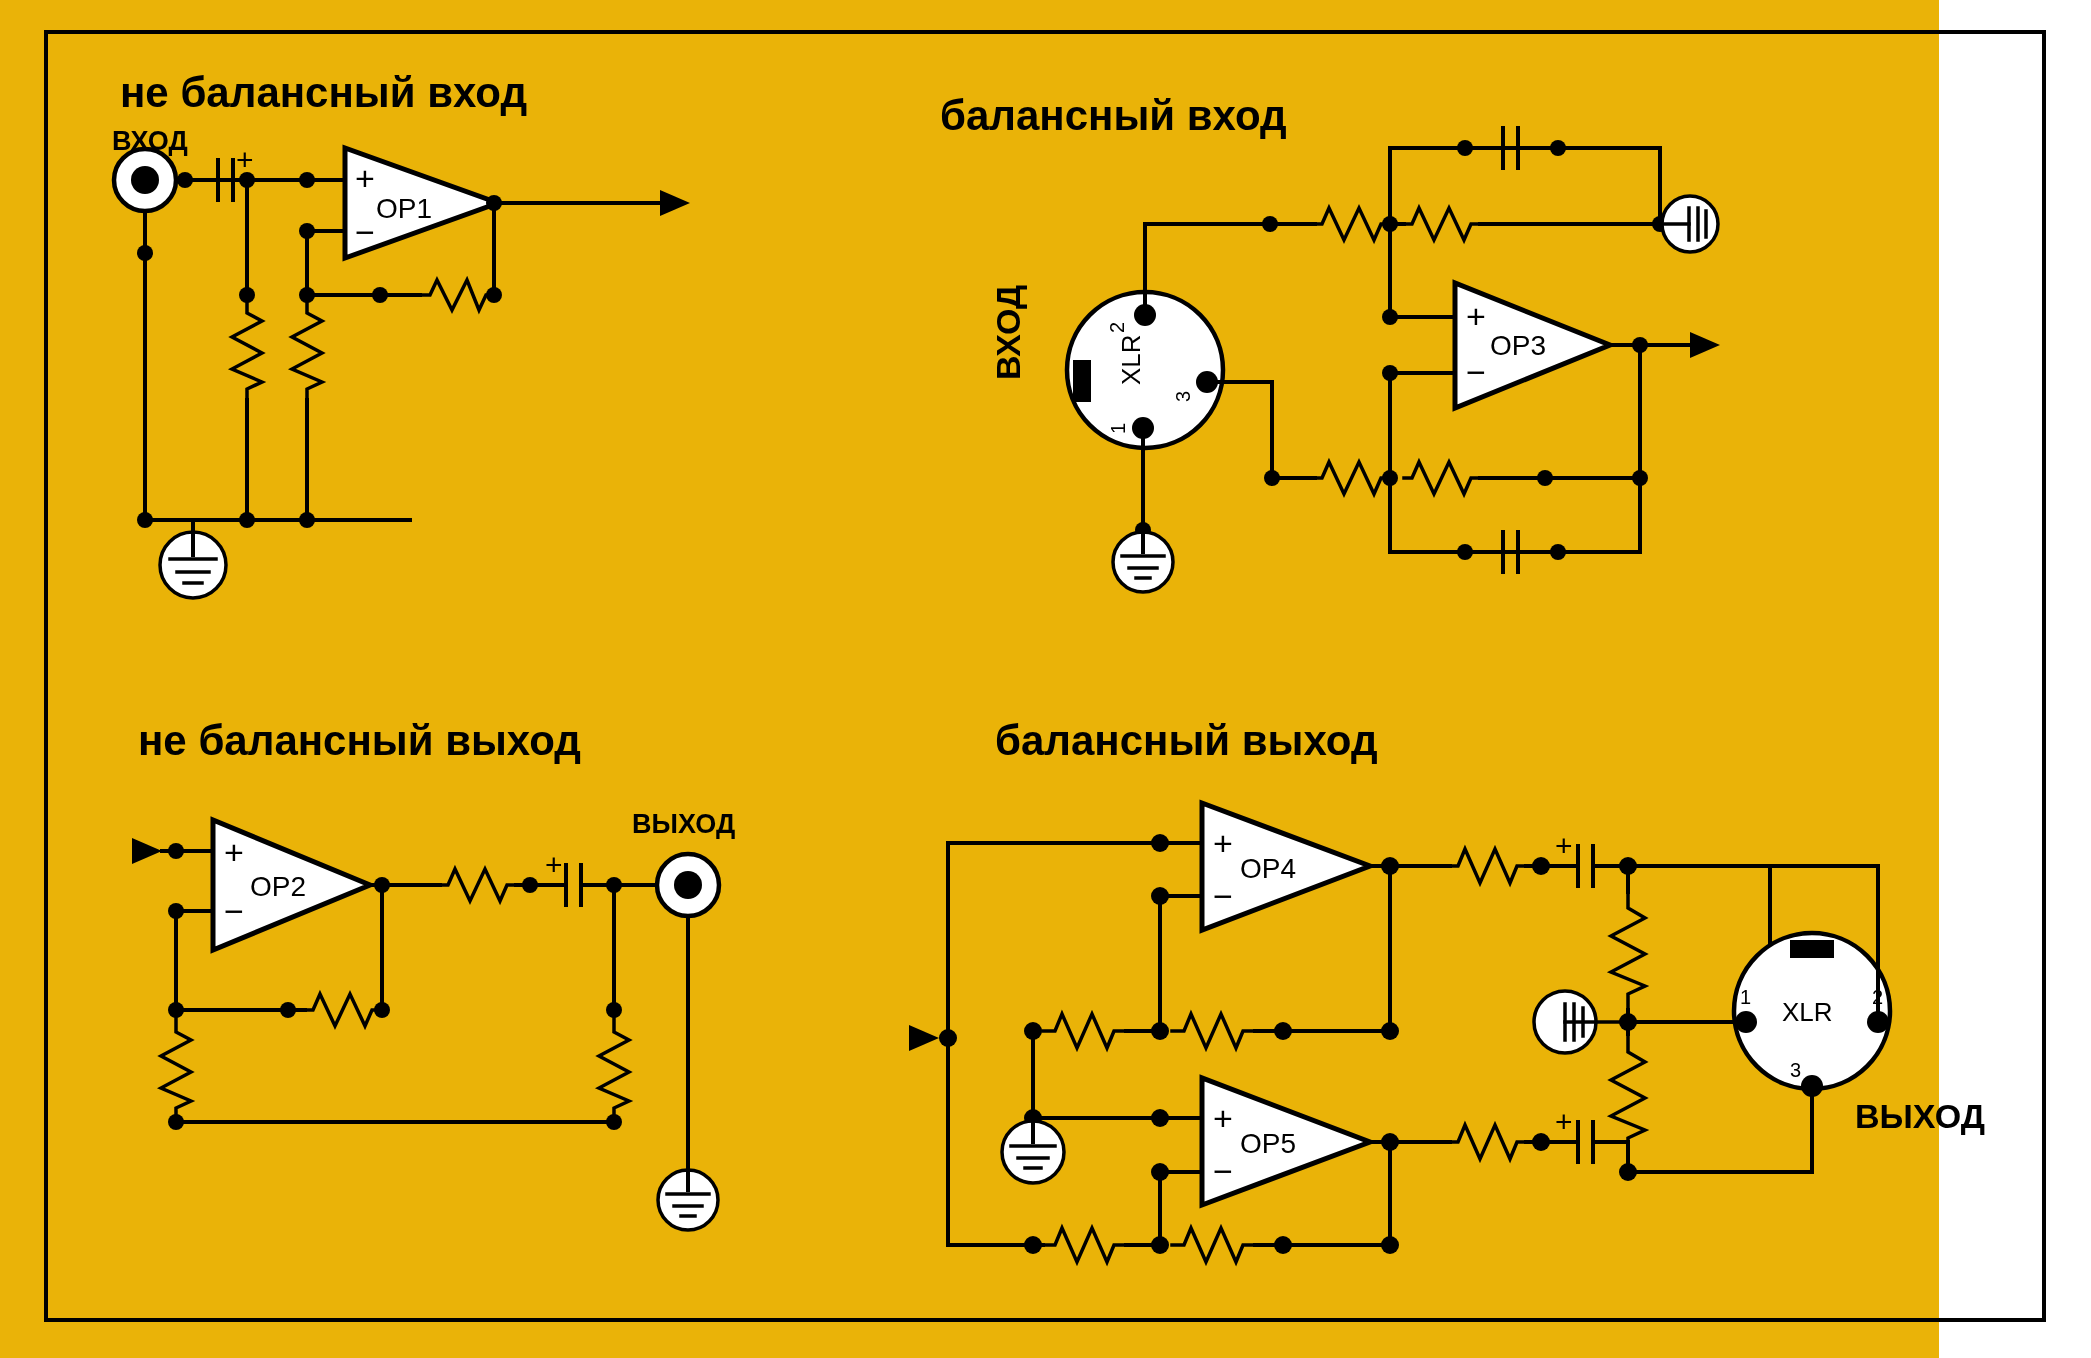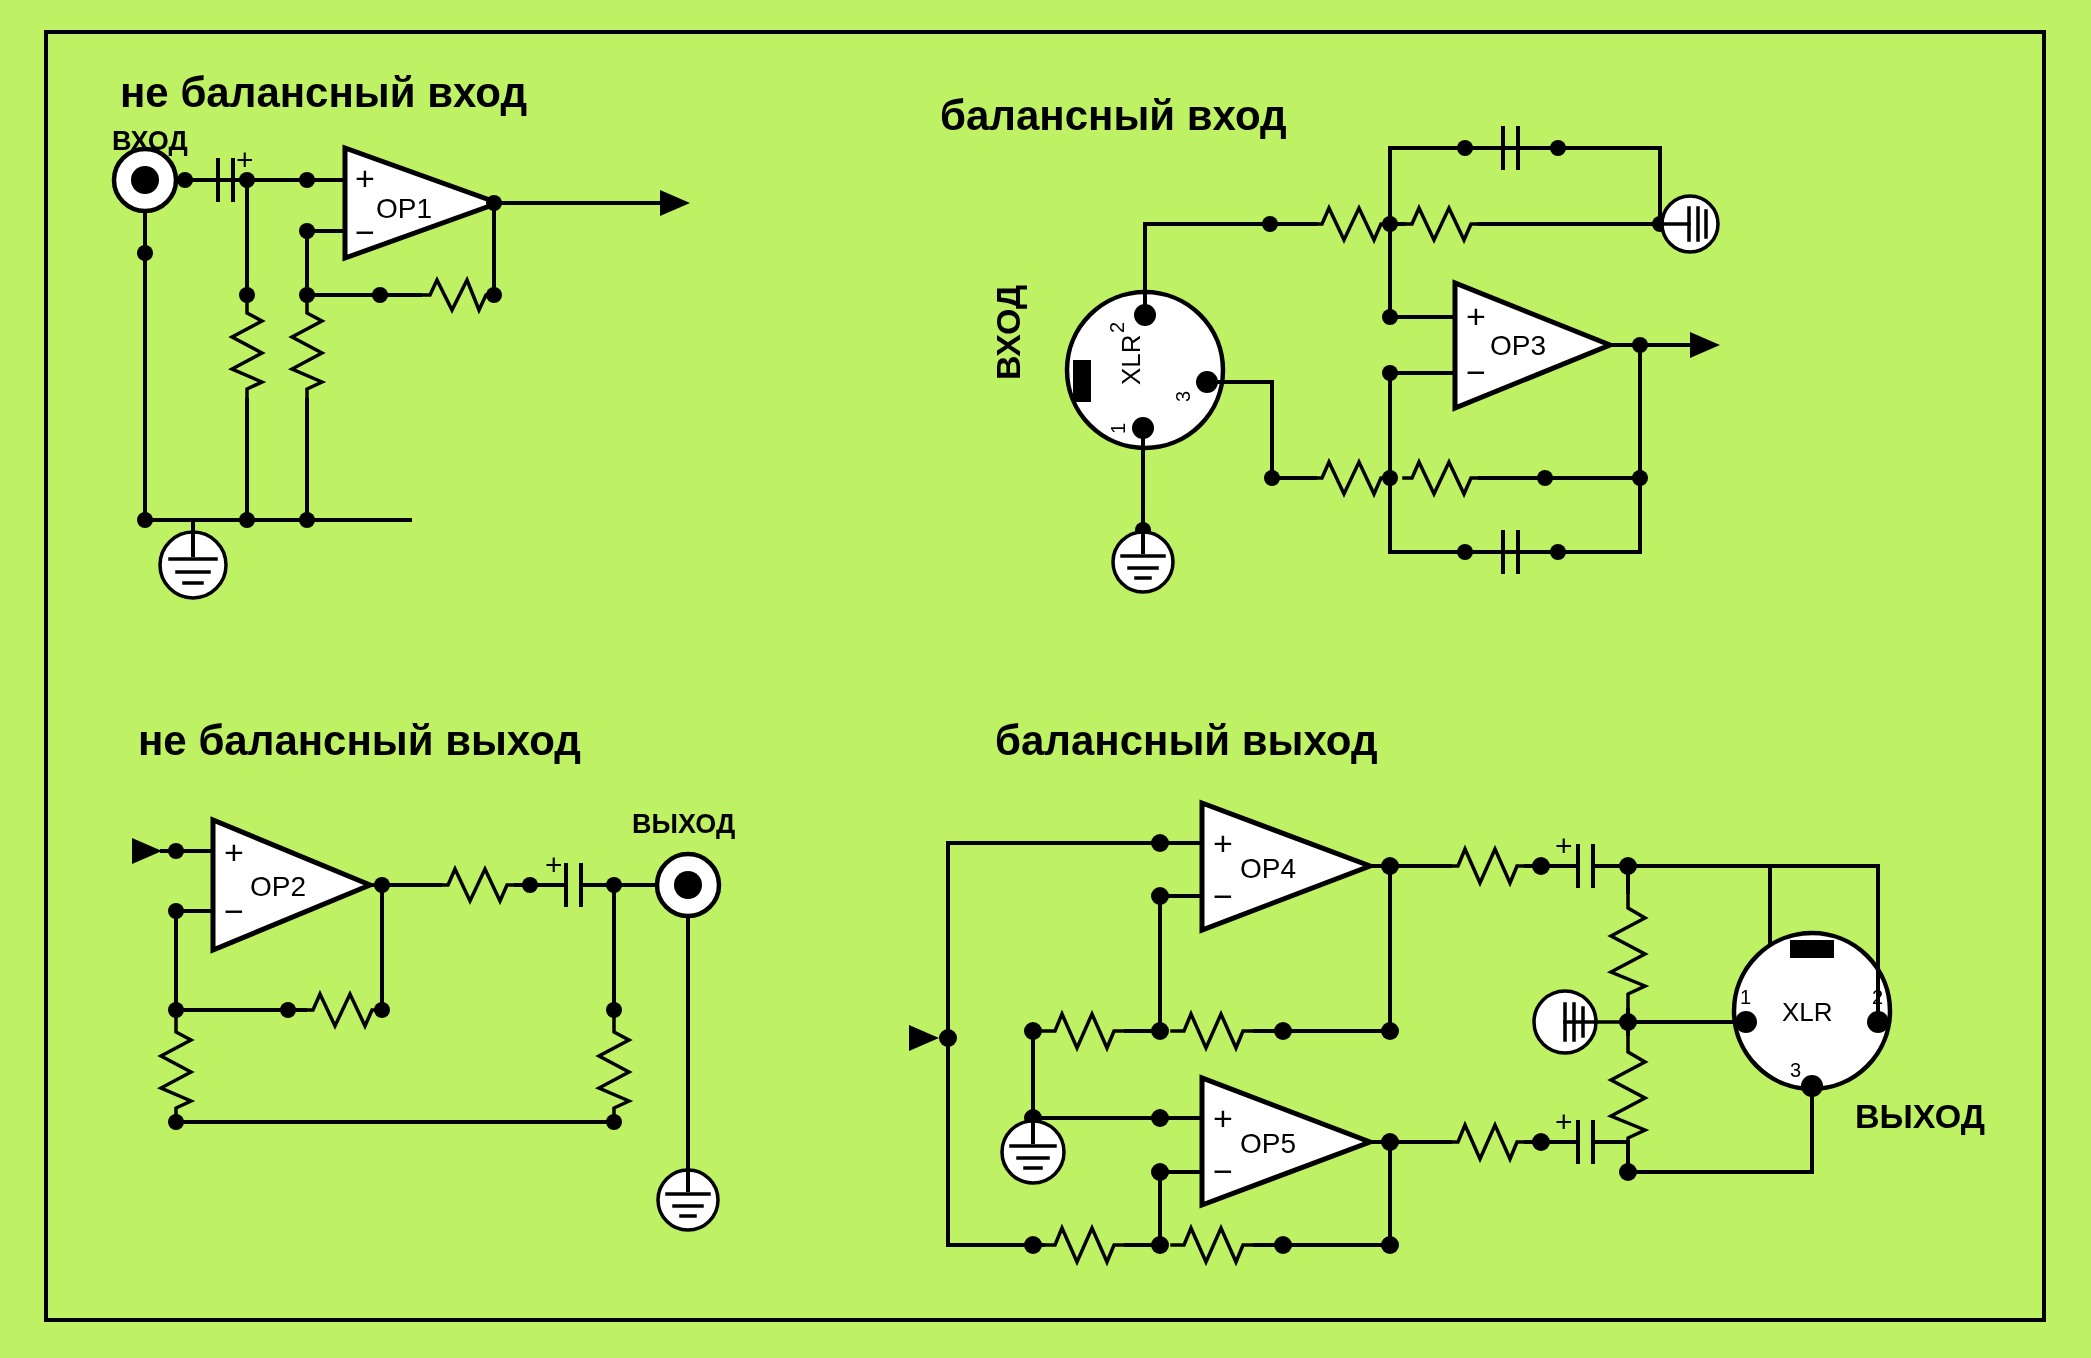--- a/index.html
+++ b/index.html
@@ -8,23 +8,23 @@
     background: #ffffff;
   }
   body {
     width: 2091px;
     height: 1358px;
     font-family: "Liberation Sans", sans-serif;
     overflow: hidden;
   }
   #sheet {
     position: relative;
-    width: 2091px;
+    width: 1939px;
     height: 1358px;
-    background: #bef264;
+    background: #eab308;
   }
   svg.schematic {
     display: block;
     width: 2091px;
     height: 1358px;
   }
   .wire {
     fill: none;
     stroke: #000000;
     stroke-width: 4;

